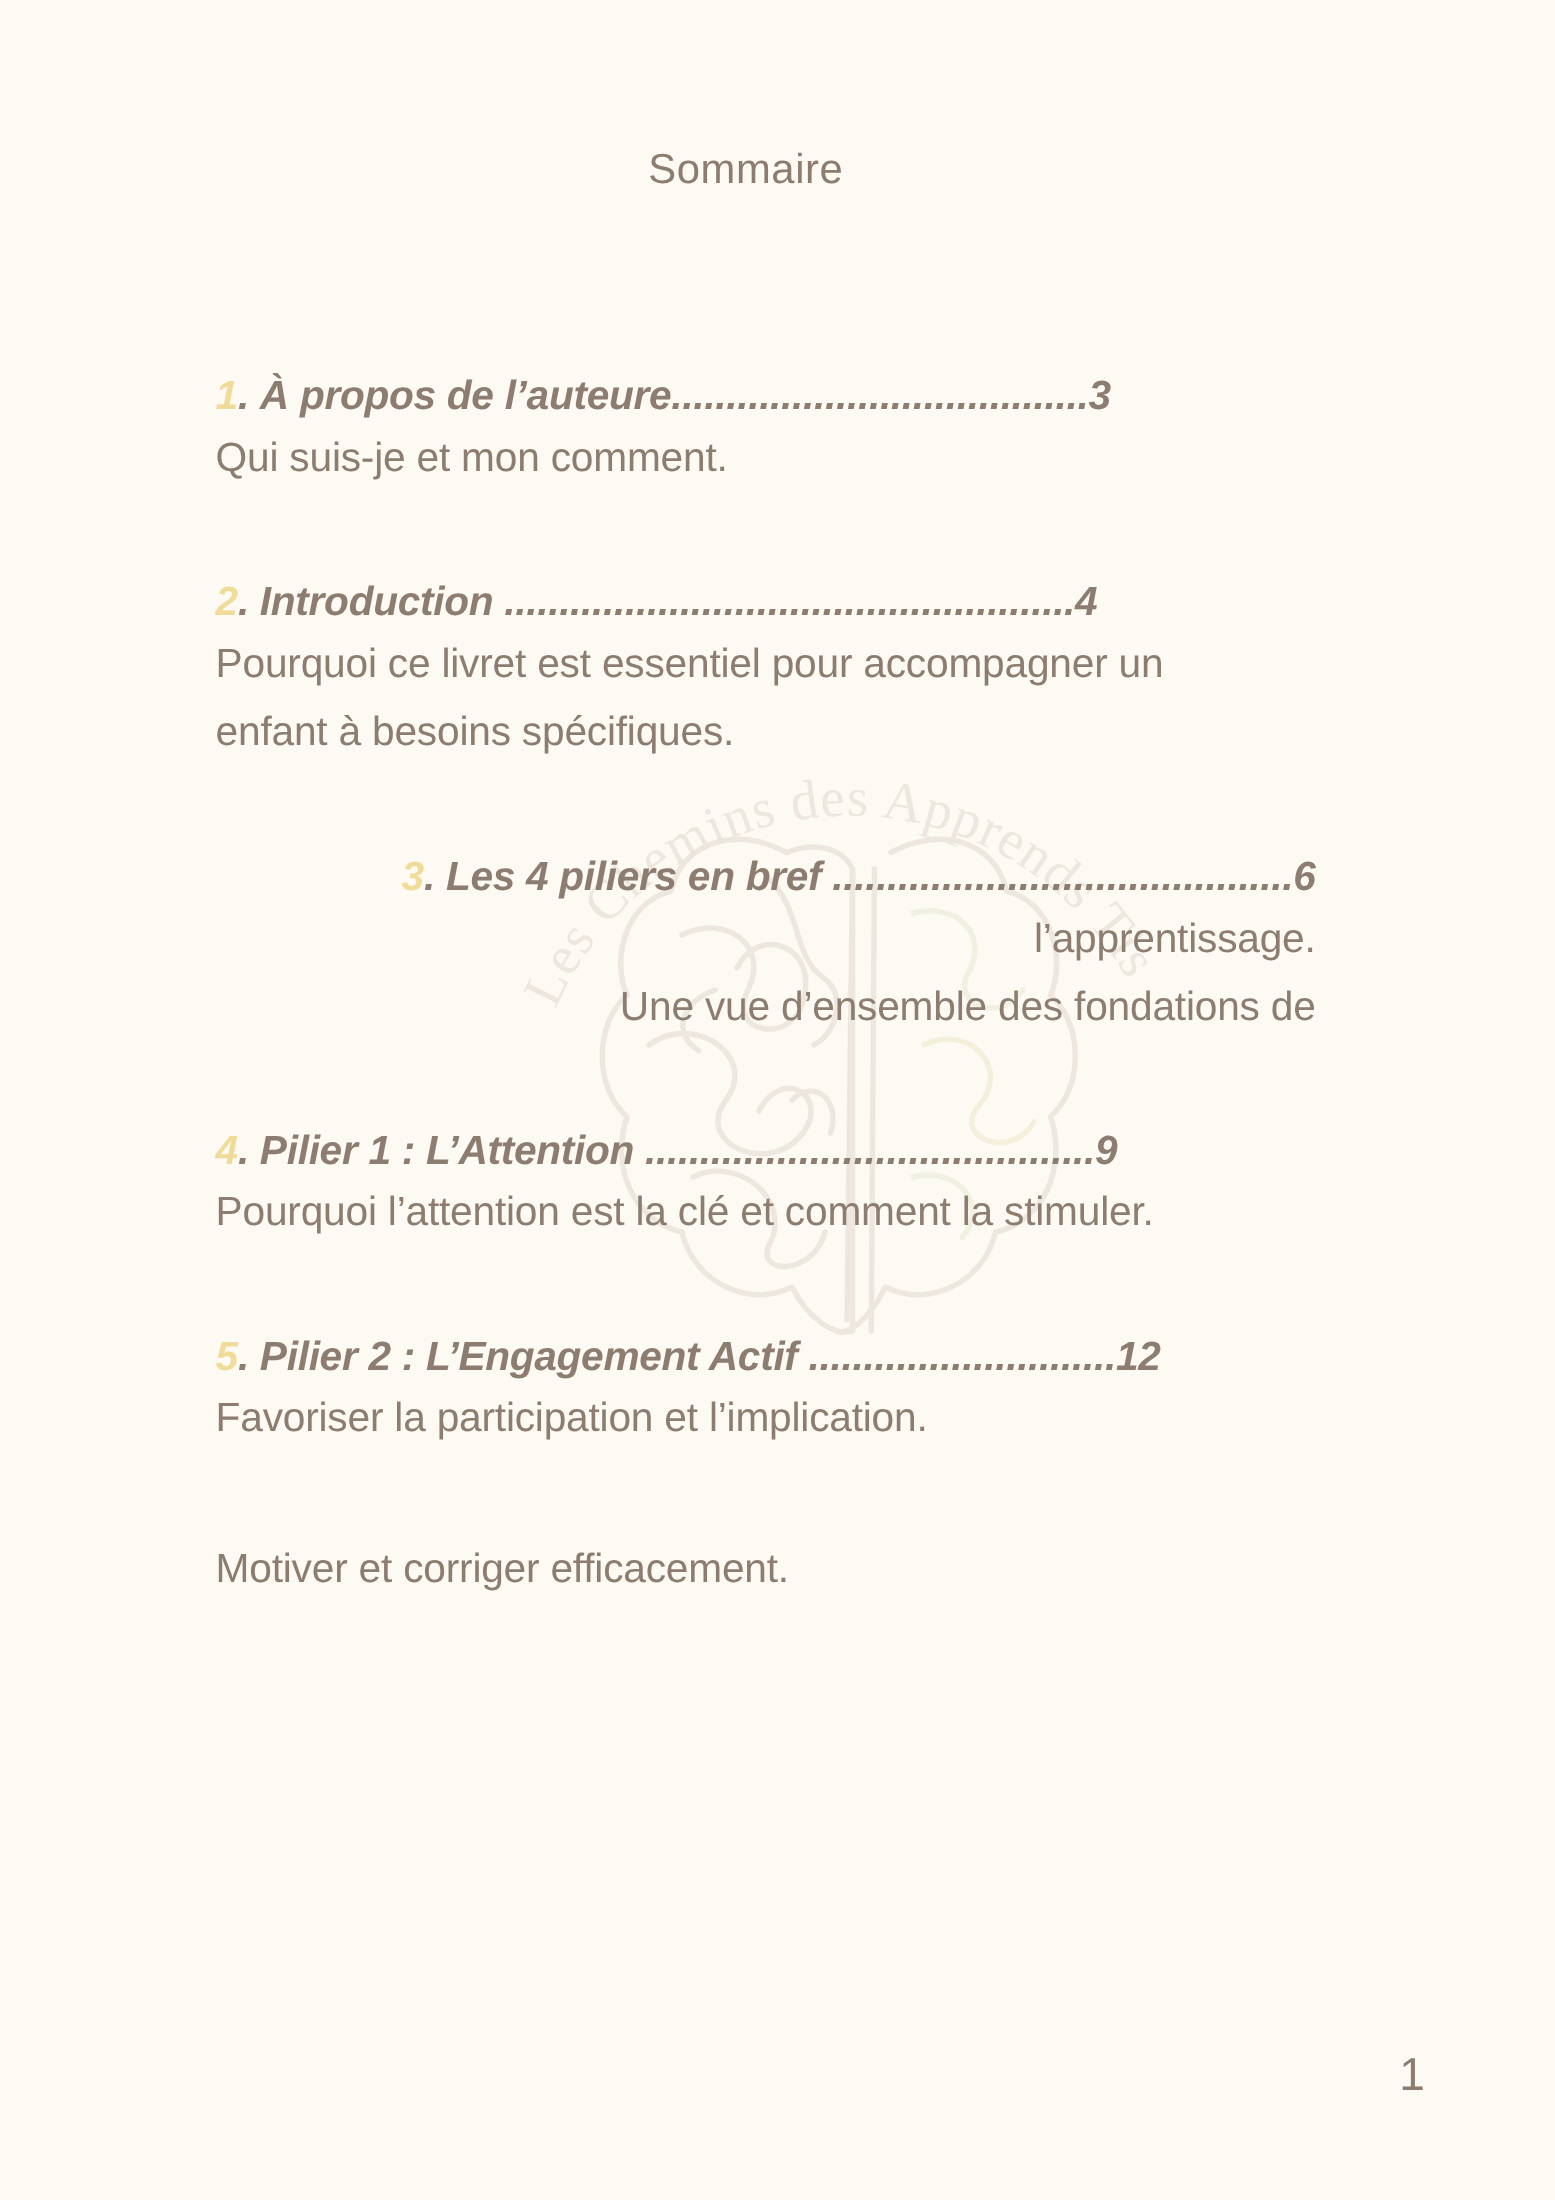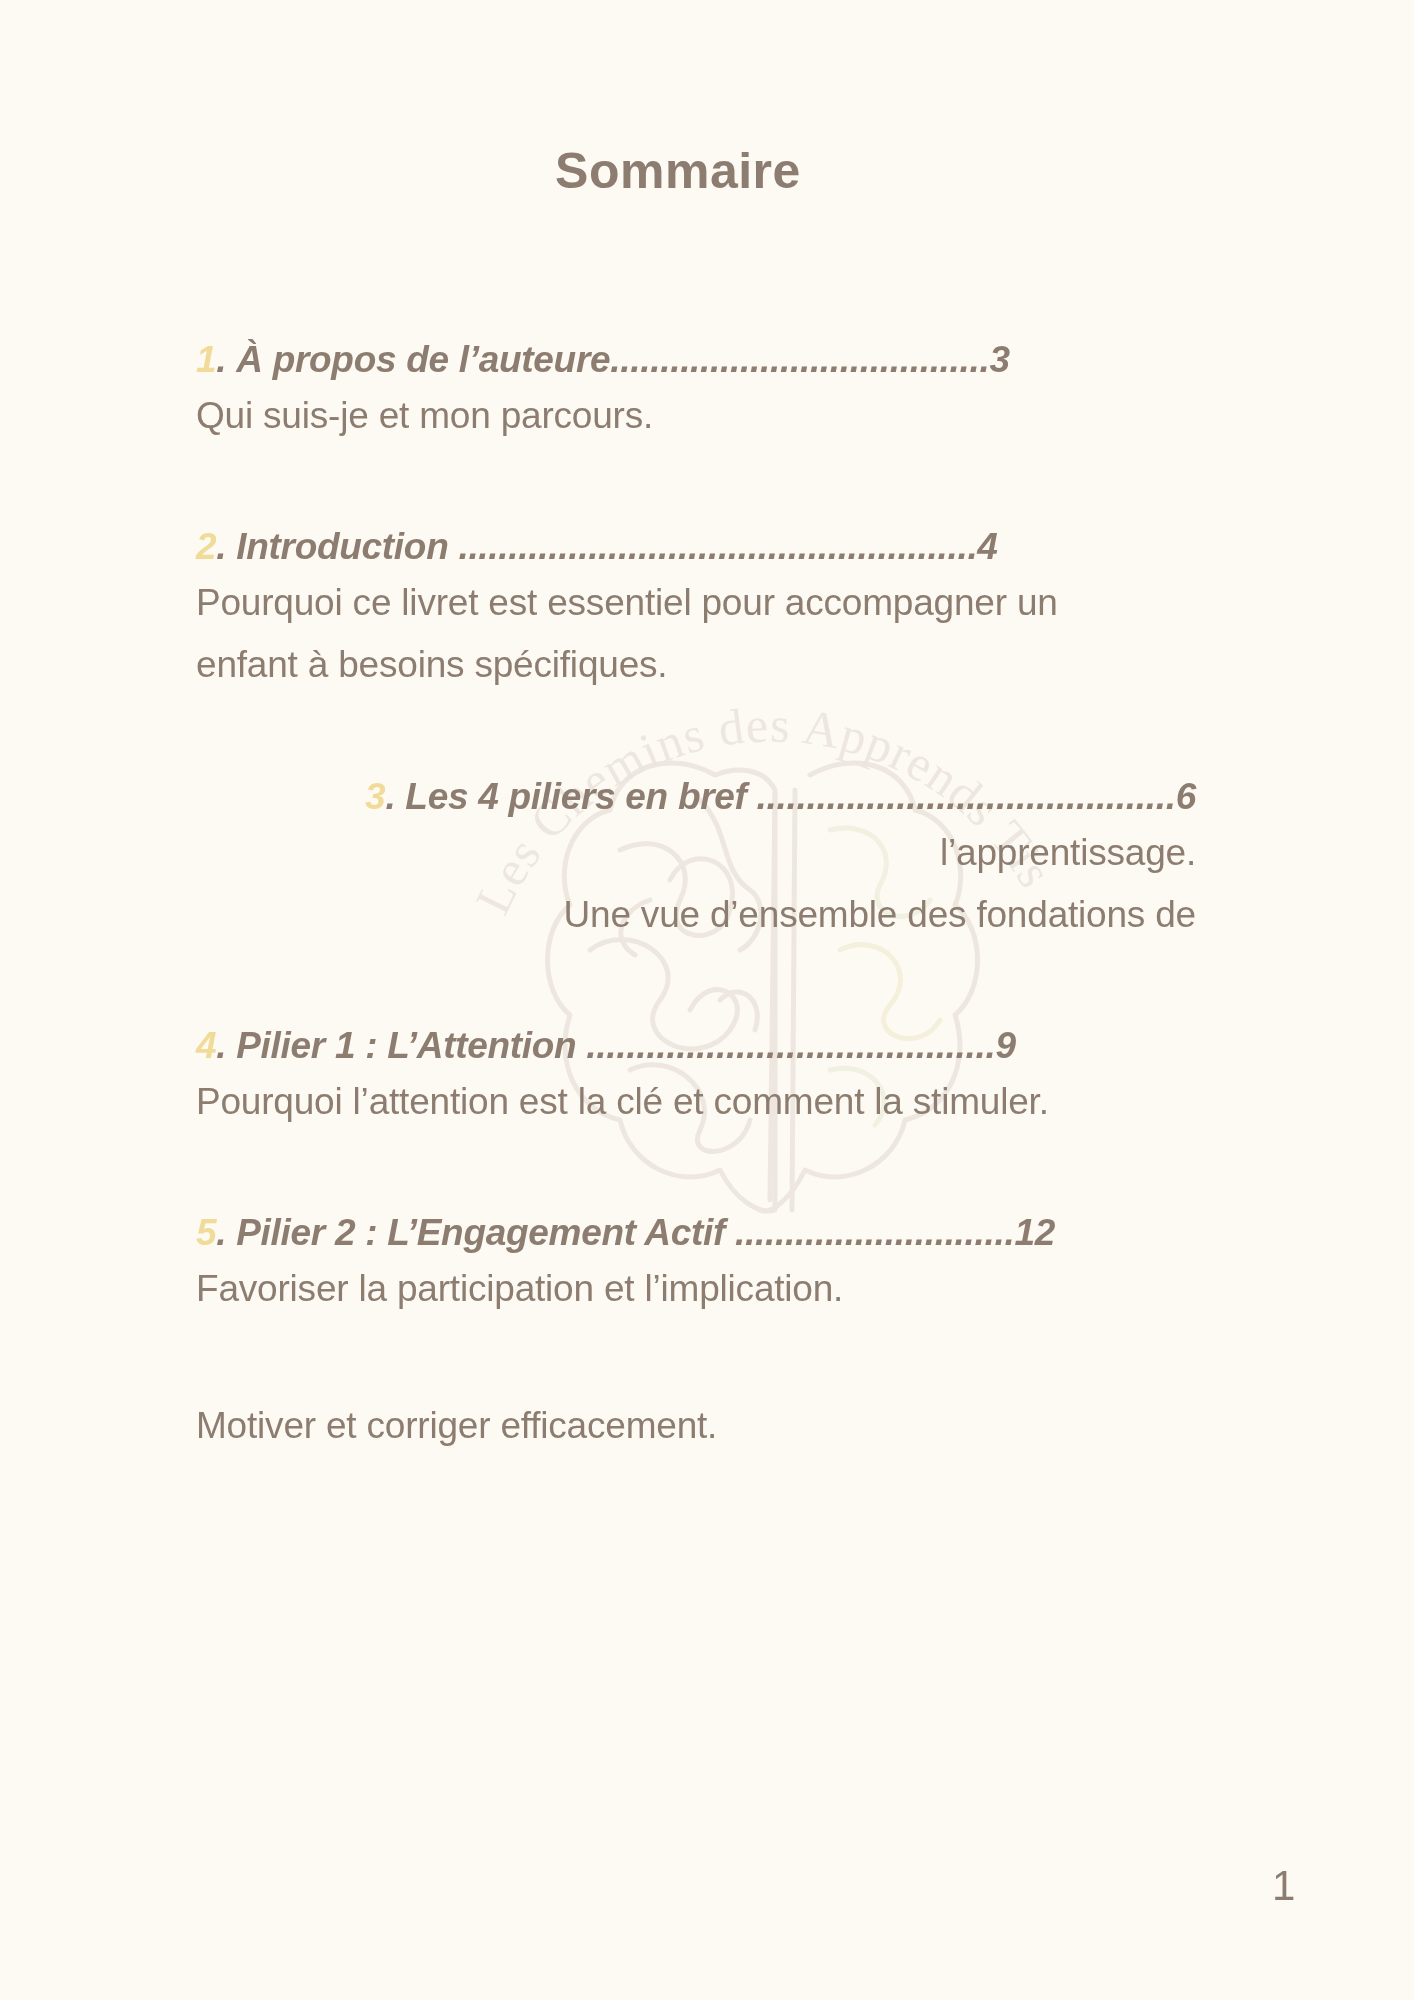--- a/index.html
+++ b/index.html
@@ -23,22 +23,22 @@
       height: 680px;
       pointer-events: none;
       z-index: 0;
     }
     .page-title {
       position: absolute;
       left: 0;
       top: 108px;
       width: 1356px;
       text-align: center;
-      font-size: 50px;
-      font-weight: bold;
+      font-size: 38px;
+      font-weight: normal;
       color: #8c7d70;
       letter-spacing: 0.5px;
       z-index: 1;
     }
     .toc {
       position: absolute;
       left: 196px;
       top: 335px;
       width: 1000px;
       z-index: 1;
@@ -117,21 +117,21 @@
 </div>
 
 <h1 class="page-title">Sommaire</h1>
 
 <div class="toc">
 
   <div class="toc-entry" style="top:0px;">
     <div class="toc-head">
       <span class="toc-num">1</span><span>. À propos de l’auteure</span><span class="toc-dots">......................................</span><span class="toc-page">3</span>
     </div>
-    <div class="toc-desc">Qui suis-je et mon parcours.</div>
+    <div class="toc-desc">Qui suis-je et mon comment.</div>
   </div>
 
   <div class="toc-entry" style="top:187px;">
     <div class="toc-head">
       <span class="toc-num">2</span><span>. Introduction </span><span class="toc-dots">....................................................</span><span class="toc-page">4</span>
     </div>
     <div class="toc-desc">Pourquoi ce livret est essentiel pour accompagner un</div>
     <div class="toc-desc">enfant à besoins spécifiques.</div>
   </div>
 

